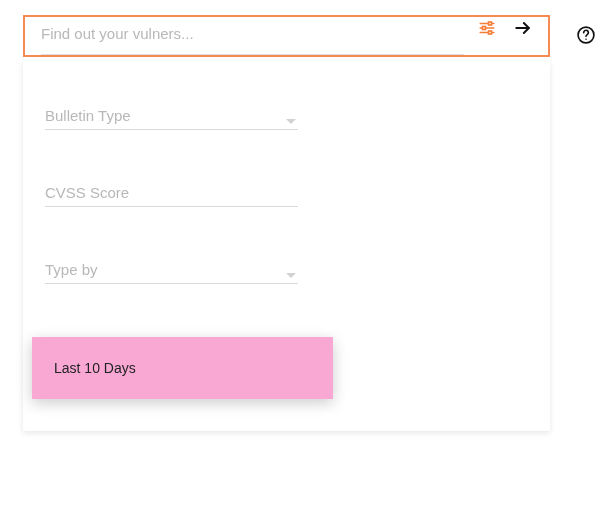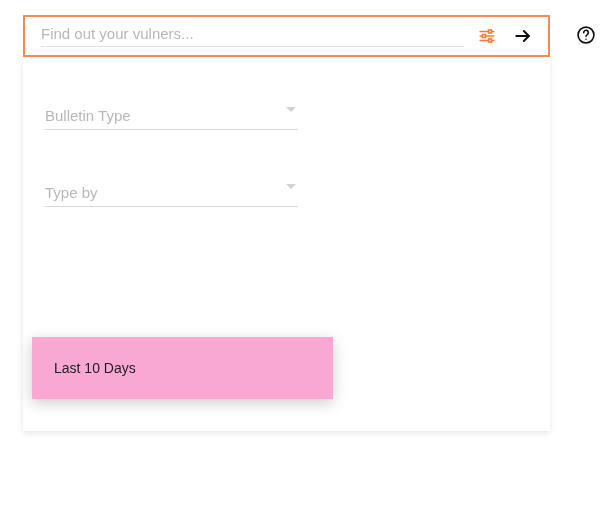--- a/index.html
+++ b/index.html
@@ -13,21 +13,20 @@
   }
   .search-bar {
     position: absolute;
     top: 15px;
     left: 23px;
     width: 527px;
     height: 42px;
     border: 2px solid #f58a52;
     background: #fff;
     display: flex;
-    align-items: center;
     padding: 0 12px 0 16px;
   }
   .search-input {
     flex: 1;
     border: none;
     outline: none;
     font-size: 15px;
     color: #333;
     background: transparent;
     border-bottom: 1px solid #e0e0e0;
@@ -75,21 +74,21 @@
     border-top: none;
     box-shadow: 0 2px 6px rgba(0,0,0,0.10);
     padding: 46px 0 0 22px;
   }
   .field {
     width: 253px;
     margin-bottom: 54px;
   }
   .field-inner {
     display: flex;
-    align-items: flex-start;
+    align-items: flex-end;
     width: 100%;
     border-bottom: 1px solid #d9d9d9;
     padding-bottom: 5px;
     cursor: pointer;
   }
   .field-label {
     flex: 1;
     color: #b8b8b8;
     font-size: 15px;
   }
@@ -151,20 +150,25 @@
 
 <div class="panel">
   <div class="field">
     <div class="field-inner">
       <span class="field-label">Bulletin Type</span>
       <span class="caret"></span>
     </div>
   </div>
   <div class="field">
     <div class="field-inner">
+      <span class="field-label">CVSS Score</span>
+    </div>
+  </div>
+  <div class="field">
+    <div class="field-inner">
       <span class="field-label">Type by</span>
       <span class="caret"></span>
     </div>
   </div>
 </div>
 
 <div class="popup">
   <div class="popup-item">Last 10 Days</div>
 </div>
 

